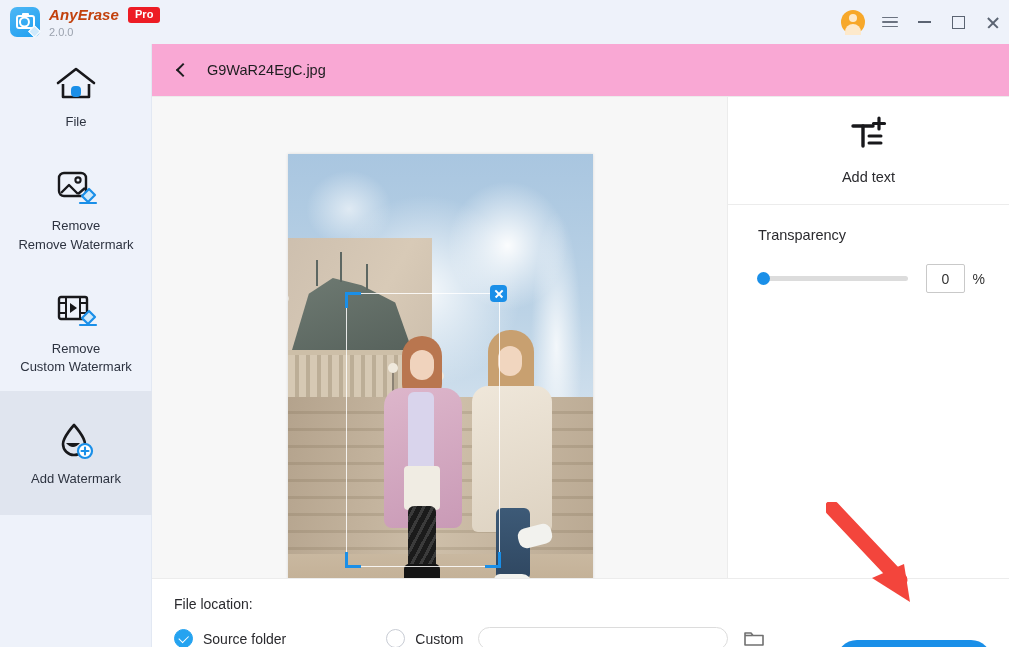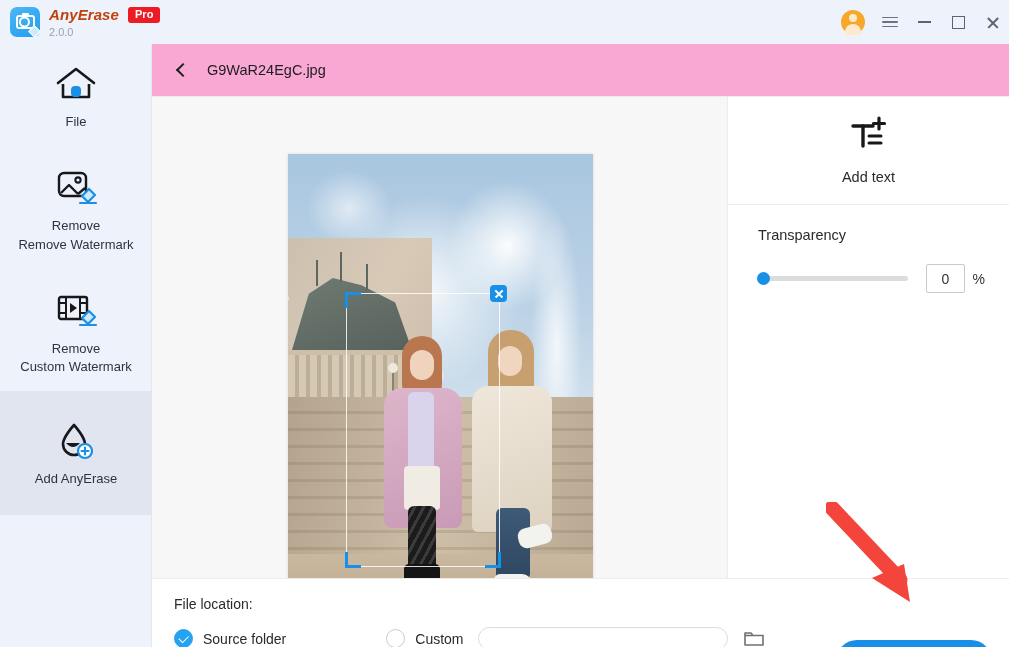--- a/index.html
+++ b/index.html
@@ -368,21 +368,21 @@
 
     <div class="side-item active" style="padding-top:30px;padding-bottom:26px;">
       <div class="side-ico">
         <svg width="44" height="40" viewBox="0 0 44 40">
           <path d="M20 4 C20 4 9 16 9 23 a11 11 0 0 0 22 0 C31 16 20 4 20 4 Z" fill="none" stroke="#18181b" stroke-width="2.6" stroke-linejoin="round"></path>
           <path d="M12 22 q7 8 14 0" fill="#18181b"></path>
           <circle cx="31" cy="30" r="7" fill="#fff" stroke="#1a8fe8" stroke-width="2.2"></circle>
           <path d="M31 26.5 V33.5 M27.5 30 H34.5" stroke="#1a8fe8" stroke-width="2.1" stroke-linecap="round"></path>
         </svg>
       </div>
-      <div class="side-label">Add AnyErase</div>
+      <div class="side-label">Add Watermark</div>
     </div>
   </div>
 
   <div class="content">
 
     <div class="filebar">
       <div class="back-chevron">
           <div class="chev"></div>
         </div>
       <div class="filename">G9WaR24EgC.jpg</div>

